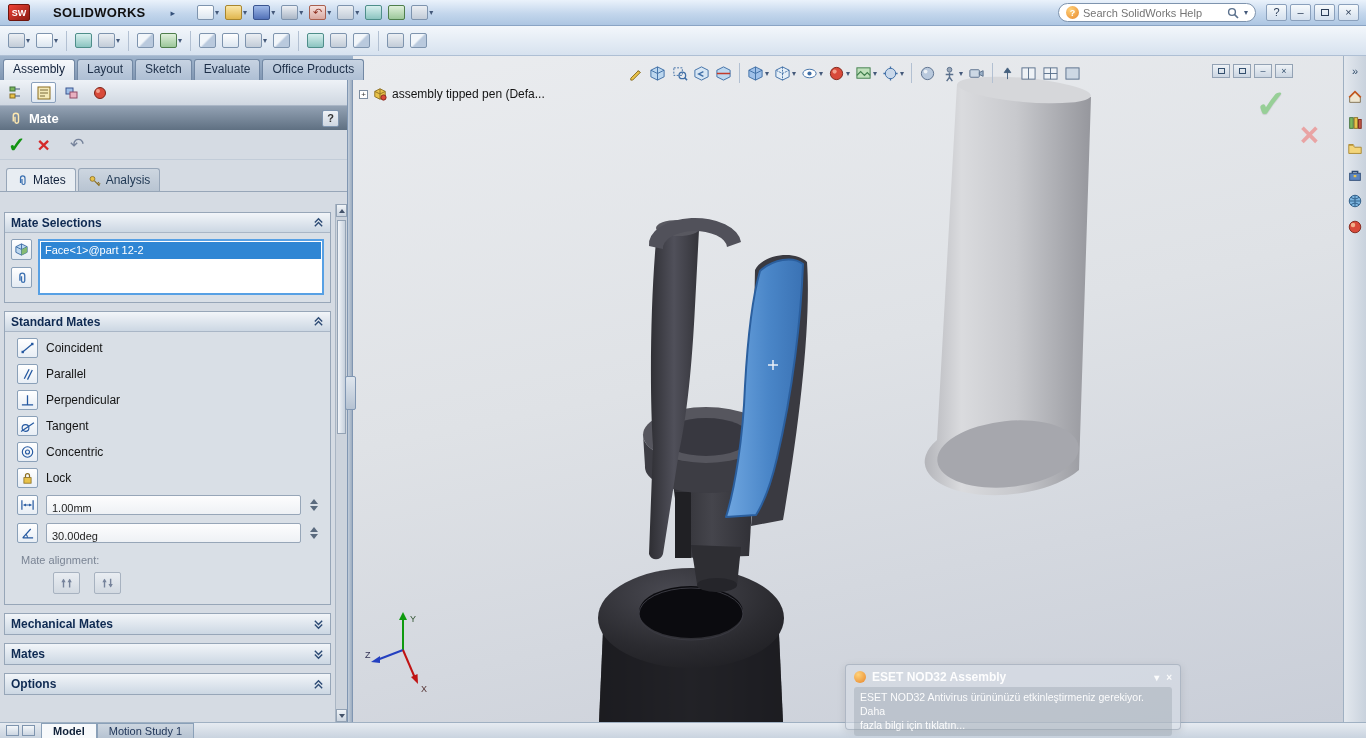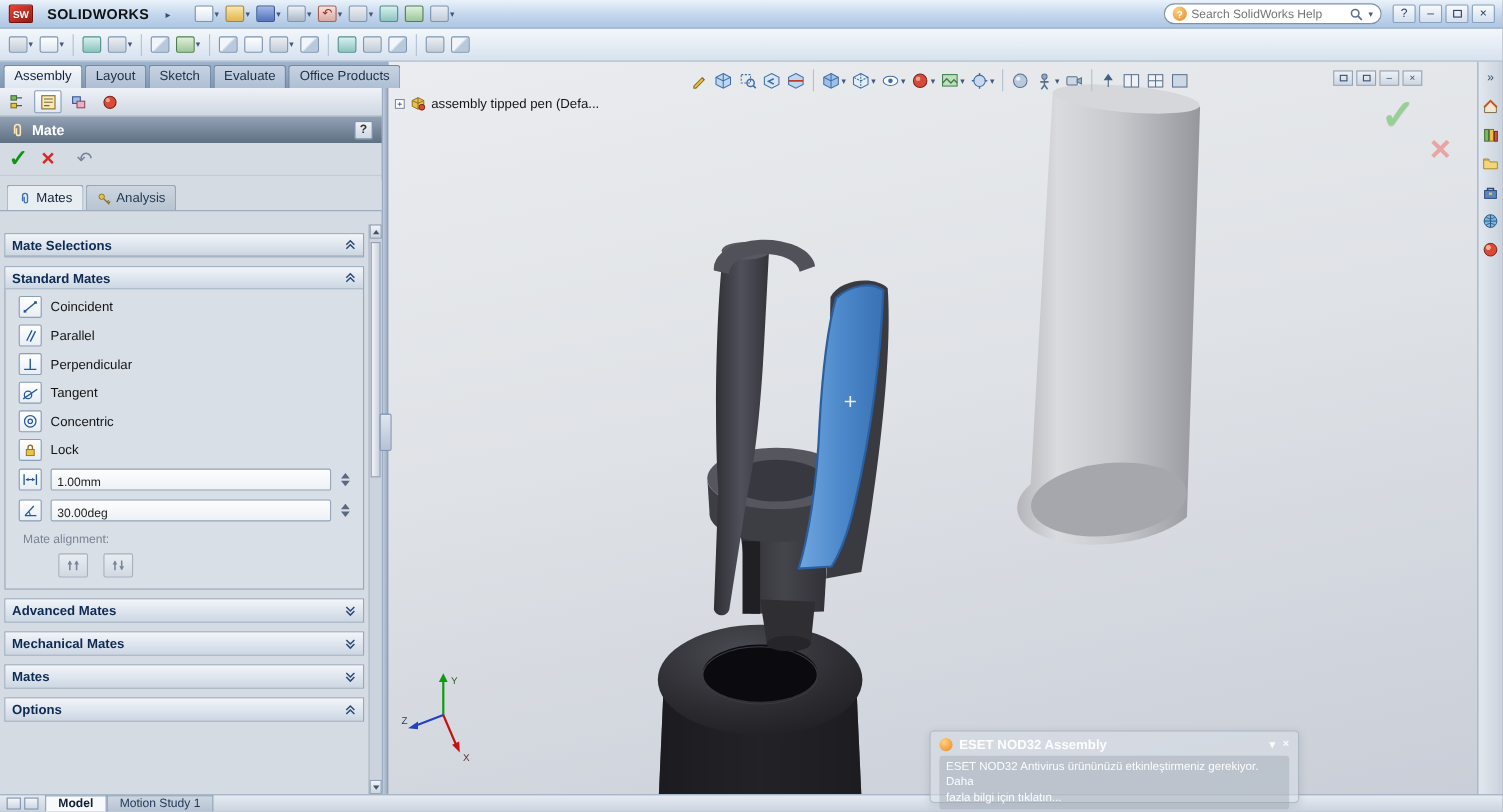--- a/index.html
+++ b/index.html
@@ -1,21 +1,21 @@
 <!DOCTYPE html>
 <html><head>
 <meta charset="utf-8">
 <style>
 *{box-sizing:border-box;margin:0;padding:0}
 body{font-family:"Liberation Sans",sans-serif;font-size:12px;background:#9aa5b2}
 .screen{position:relative;width:1366px;height:738px;background:#cfd6df;overflow:hidden}
 
 
 .titlebar{position:absolute;top:0;left:0;right:0;height:26px;background:linear-gradient(#eaf2fb,#c3d6ec 55%,#adc6e2);border-bottom:1px solid #8aa4c4;display:flex;align-items:center;padding:0 4px;gap:2px;z-index:30}
-.logo{display:flex;align-items:center;gap:13px;padding:2px 10px 2px 4px;height:24px}
+.logo{display:flex;align-items:center;gap:23px;padding:2px 10px 2px 4px;height:24px}
 .logo-mark{width:22px;height:17px;background:linear-gradient(145deg,#ef4136,#8c1d13);color:#fff;font-size:9px;font-weight:bold;display:flex;align-items:center;justify-content:center;border-radius:2px;border:1px solid #6e140c}
 .logo-text{font-weight:bold;font-size:13px;color:#111;letter-spacing:.3px}
 .logo-caret{font-size:9px;color:#34507a;margin-left:2px}
 .tb-group{display:flex;align-items:center;gap:2px;margin-left:8px}
 .tbtn{display:flex;align-items:center;height:22px;padding:1px 2px;border-radius:2px}
 .caret{font-size:8px;color:#44597a;margin-left:1px}
 .gicon{width:17px;height:15px;border:1px solid #7e94ae;border-radius:2px;background:linear-gradient(135deg,#f2f6fa 0 45%,#b9c9dd 55% 100%);display:inline-block}
 .gicon.doc{background:linear-gradient(#ffffff,#dce6f0)}
 .gicon.folder{background:linear-gradient(#fbe7a8,#e0b64e);border-color:#a8862e}
 .gicon.save{background:linear-gradient(#9fb9e8,#5272b8);border-color:#3a5590}
@@ -318,20 +318,39 @@
 
       <div class="group open">
         <div class="ghdr">
           <span>Mate Selections</span>
           <span class="chev">
             <svg width="11" height="11" viewBox="0 0 12 12">
                 <path d="M2 6 L6 2 L10 6 M2 10 L6 6 L10 10" fill="none" stroke="#2c4a74" stroke-width="1.5"></path>
               </svg>
           </span>
         </div>
+        <div class="msel-body">
+          <div class="msel-icons">
+            <span class="sicon">
+              <svg width="15" height="15" viewBox="0 0 16 16">
+                  <path d="M8 2 L14 5 V11 L8 14 L2 11 V5 Z" fill="#bcd7ef" stroke="#3f6ea6"></path>
+                  <path d="M8 2 V8 L2 5 M8 8 L14 5 M8 8 V14" stroke="#3f6ea6" fill="none"></path>
+                  <path d="M8 8 L14 5 V11 L8 14 Z" fill="#7cb65e" opacity="0.85"></path>
+                </svg>
+            </span>
+            <span class="sicon">
+              <svg width="13" height="13" viewBox="0 0 16 16">
+                  <path d="M6 12 V5.5 a3 3 0 0 1 6 0 V12 a2 2 0 0 1 -4 0 V6.5" fill="none" stroke="#3a6fb0" stroke-width="1.6"></path>
+                </svg>
+            </span>
+          </div>
+          <div class="msel-list">
+            <div class="msel-row">Face&lt;1&gt;@part 12-2</div>
+          </div>
+        </div>
       </div>
 
       <div class="group open">
         <div class="ghdr">
           <span>Standard Mates</span>
           <span class="chev">
             <svg width="11" height="11" viewBox="0 0 12 12">
                 <path d="M2 6 L6 2 L10 6 M2 10 L6 6 L10 10" fill="none" stroke="#2c4a74" stroke-width="1.5"></path>
               </svg>
           </span>
@@ -436,30 +455,20 @@
               <svg width="16" height="14" viewBox="0 0 18 16">
                   <path d="M5 13 V4 M12 3 V12" stroke="#76839b" stroke-width="1.6"></path>
                   <path d="M5 3 l-2.5 4 h5 Z M12 13 l-2.5 -4 h5 Z" fill="#76839b"></path>
                 </svg>
             </span>
           </div>
 
         </div>
       </div>
 
-      <div class="group">
-        <div class="ghdr">
-          <span>Advanced Mates</span>
-          <span class="chev">
-            <svg width="11" height="11" viewBox="0 0 12 12">
-                <path d="M2 2 L6 6 L10 2 M2 6 L6 10 L10 6" fill="none" stroke="#2c4a74" stroke-width="1.5"></path>
-              </svg>
-          </span>
-        </div>
-      </div>
 
       <div class="group">
         <div class="ghdr">
           <span>Mechanical Mates</span>
           <span class="chev">
             <svg width="11" height="11" viewBox="0 0 12 12">
                 <path d="M2 2 L6 6 L10 2 M2 6 L6 10 L10 6" fill="none" stroke="#2c4a74" stroke-width="1.5"></path>
               </svg>
           </span>
         </div>

